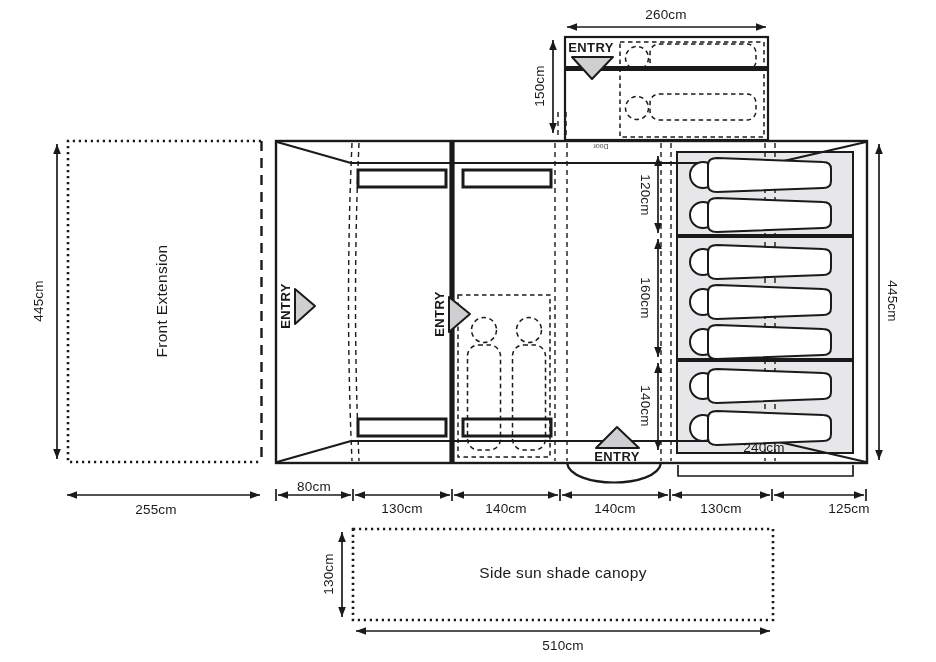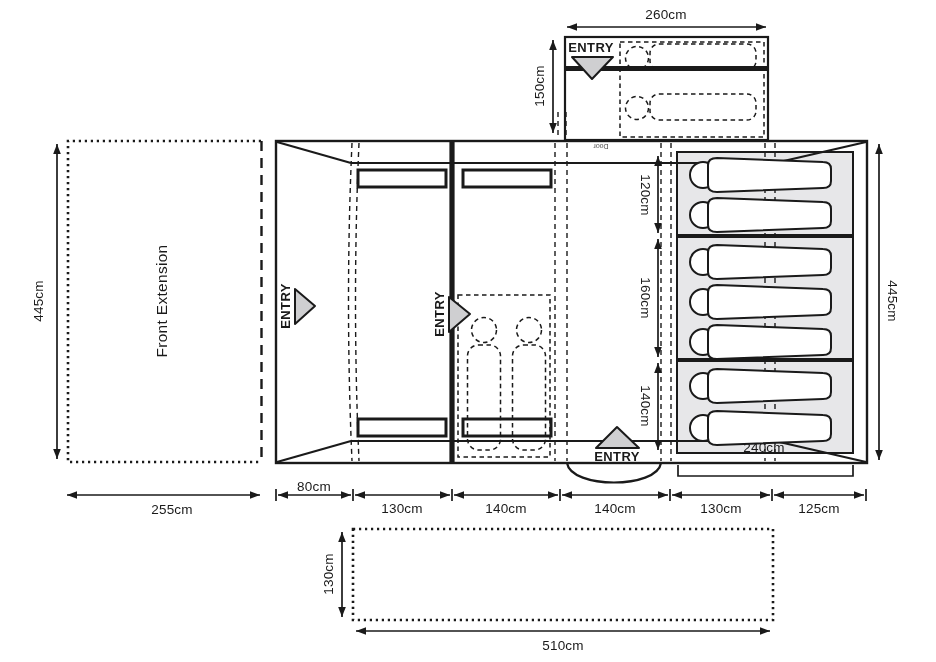--- a/index.html
+++ b/index.html
@@ -198,35 +198,36 @@
     </g>
   </svg>
 
   <div class="lbl" style="left:666px;top:15px">260cm</div>
   <div class="lbl ccw" style="left:540px;top:86px">150cm</div>
   <div class="lbl entry" style="left:591px;top:47px">ENTRY</div>
   <div class="lbl flip tiny" style="left:601px;top:146px">Door</div>
 
   <div class="lbl ccw" style="left:39px;top:301px">445cm</div>
   <div class="lbl ccw big" style="left:162px;top:301px">Front Extension</div>
-  <div class="lbl" style="left:172px;top:510px">255cm</div>
+  <div class="lbl" style="left:156px;top:510px">255cm</div>
 
   <div class="lbl ccw entry" style="left:285px;top:306px">ENTRY</div>
   <div class="lbl ccw entry" style="left:439px;top:314px">ENTRY</div>
   <div class="lbl entry" style="left:617px;top:456px">ENTRY</div>
 
   <div class="lbl cw" style="left:645px;top:195px">120cm</div>
   <div class="lbl cw" style="left:645px;top:298px">160cm</div>
   <div class="lbl cw" style="left:645px;top:406px">140cm</div>
   <div class="lbl cw" style="left:892px;top:301px">445cm</div>
   <div class="lbl" style="left:764px;top:448px">240cm</div>
 
   <div class="lbl" style="left:314px;top:487px">80cm</div>
   <div class="lbl" style="left:402px;top:509px">130cm</div>
   <div class="lbl" style="left:506px;top:509px">140cm</div>
   <div class="lbl" style="left:615px;top:509px">140cm</div>
   <div class="lbl" style="left:721px;top:509px">130cm</div>
-  <div class="lbl" style="left:819px;top:509px">125cm</div>
-
+  <div class="lbl" style="left:849px;top:509px">125cm</div>
+
+  <div class="lbl big" style="left:563px;top:573px">Side sun shade canopy</div>
   <div class="lbl ccw" style="left:329px;top:574px">130cm</div>
   <div class="lbl" style="left:563px;top:646px">510cm</div>
 
 </div>
 
 </body></html>

